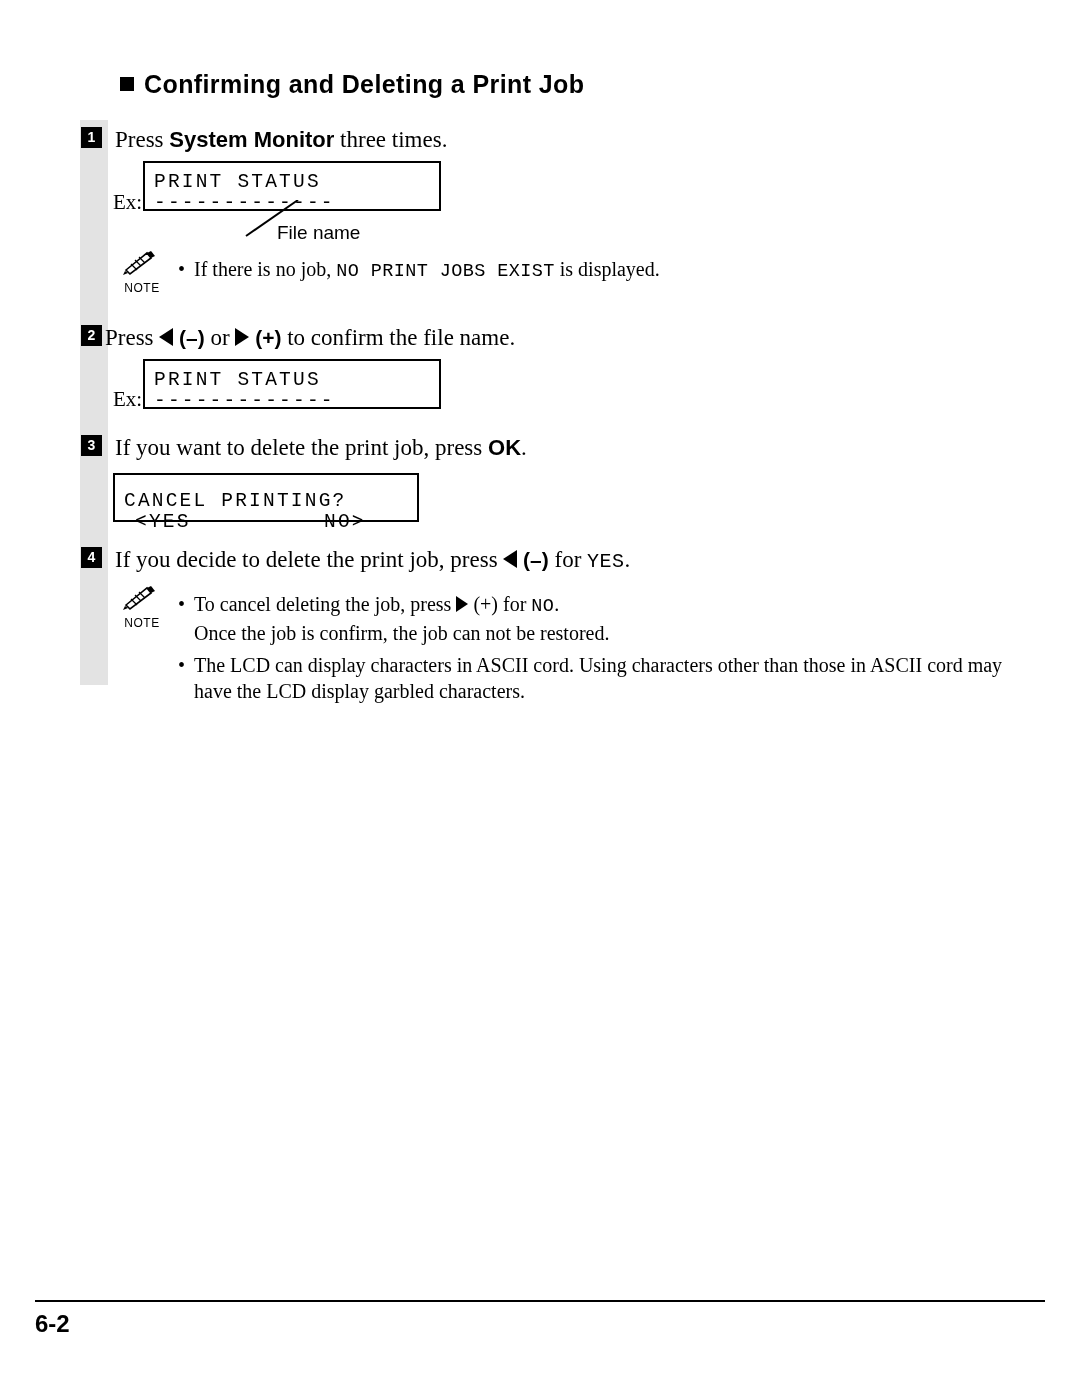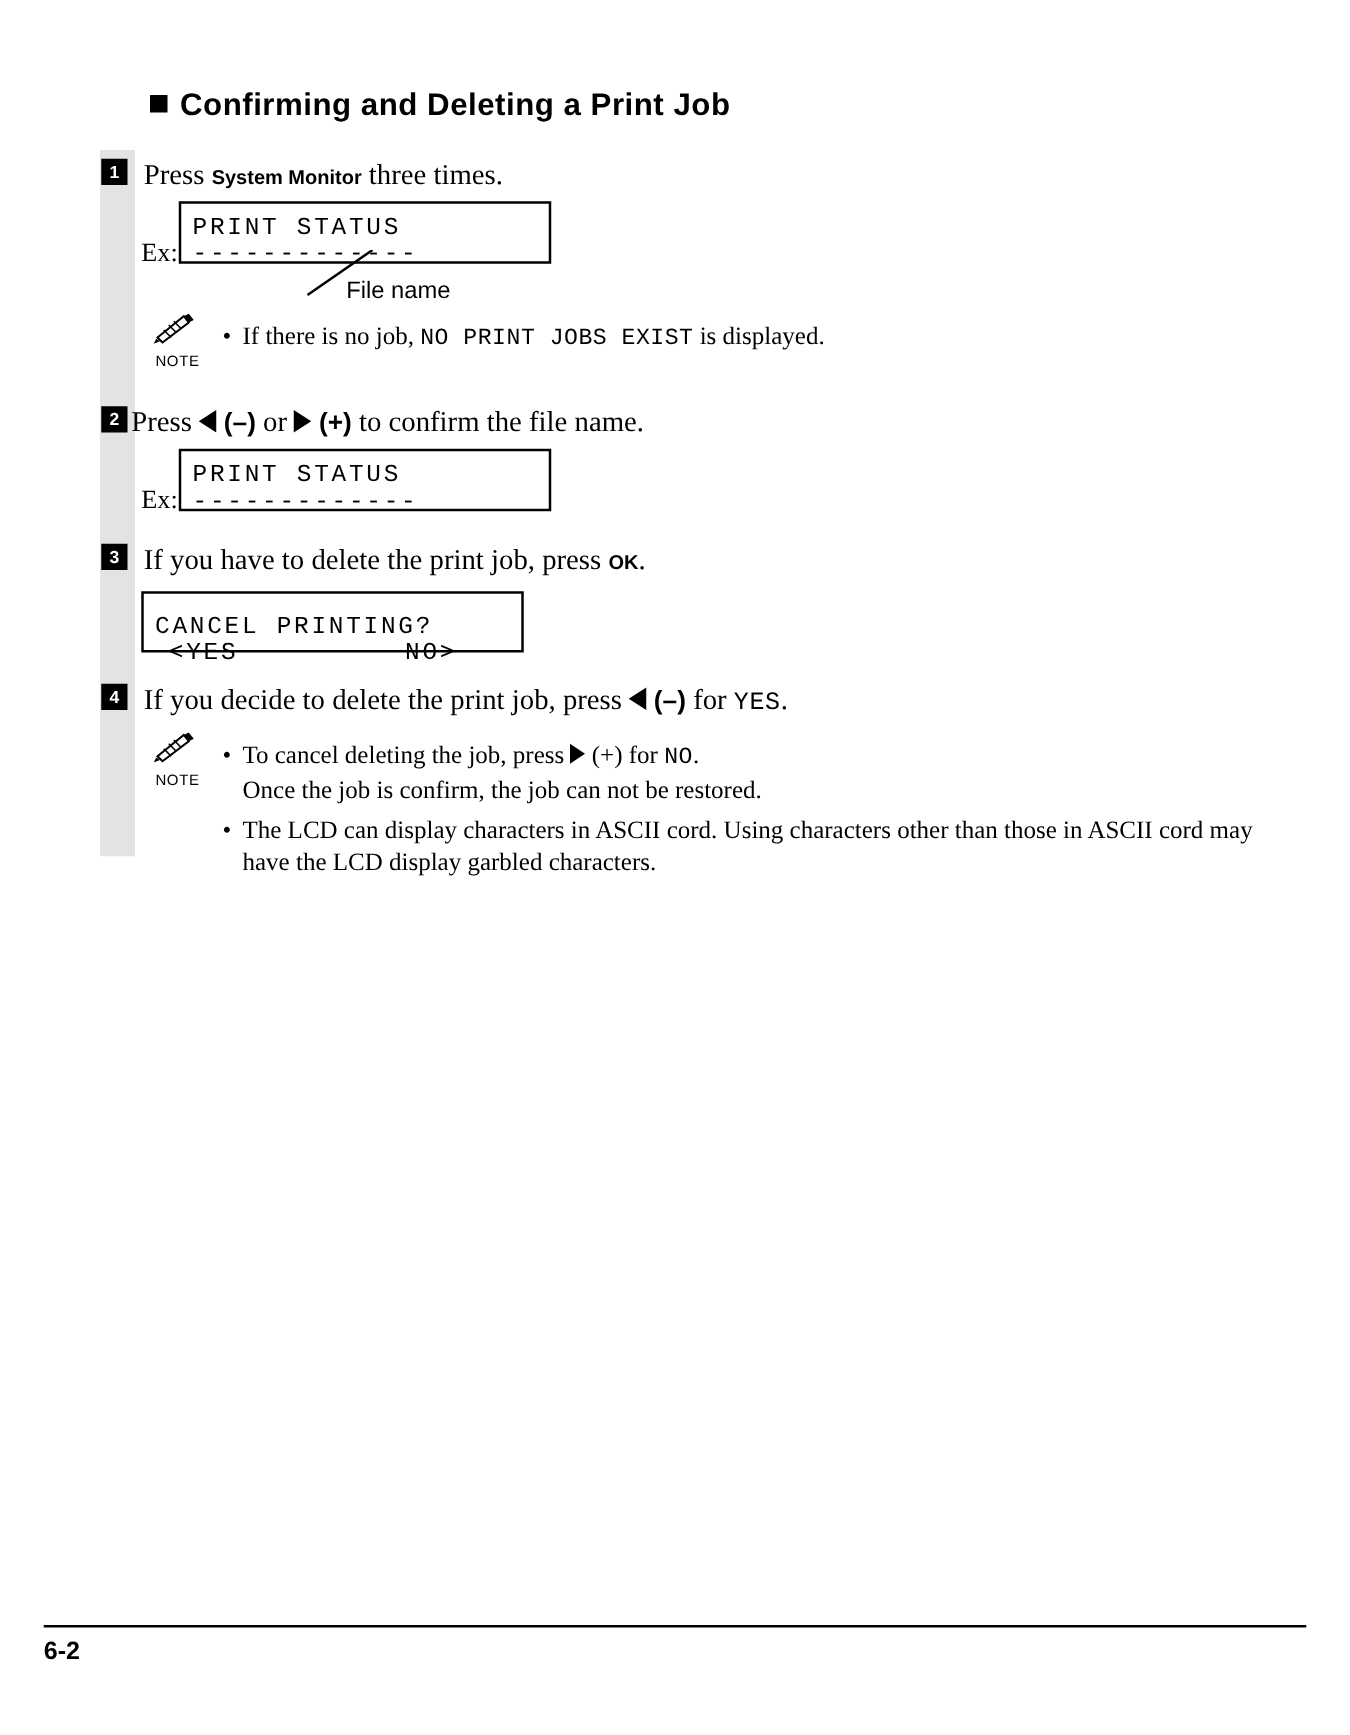--- a/index.html
+++ b/index.html
@@ -62,21 +62,21 @@
 
   
   .step-text {
     position: absolute;
     font-size: 23px;
     white-space: nowrap;
   }
   .step-text b {
     font-family: "Liberation Sans", sans-serif;
     font-weight: bold;
-    font-size: 16px;
+    font-size: 22px;
   }
   .mono {
     font-family: "Liberation Mono", monospace;
     font-size: 20px;
     letter-spacing: 0.5px;
     text-align: center;
   }
 
   
   .arrow-l, .arrow-r {
@@ -172,21 +172,21 @@
     width: 1010px;
     height: 2px;
     background: #000;
   }
   .footer-page {
     position: absolute;
     left: 35px;
     top: 1310px;
     font-family: "Liberation Sans", sans-serif;
     font-weight: bold;
-    font-size: 20px;
+    font-size: 24px;
   }
 </style>
 </head>
 <body>
 
 <div class="heading">
   <span class="bullet-sq"></span><span>Confirming and Deleting a Print Job</span>
 </div>
 
 <div class="grey-bar"></div>
@@ -234,21 +234,21 @@
 </div>
 
 <div class="ex-label" style="left:113px; top:387px;">Ex:</div>
 <div class="lcd" style="left:143px; top:359px; width:298px; height:50px;">
   <div>PRINT STATUS</div>
   <div class="line2" style="margin-top:-4px;">-------------</div>
 </div>
 
 <div class="step-num" style="left:81px; top:435px;">3</div>
 <div class="step-text" style="left:115px; top:435px;">
-  <span>If you have to delete the print job, press </span><b>OK</b><span>.</span>
+  <span>If you want to delete the print job, press </span><b>OK</b><span>.</span>
 </div>
 
 <div class="lcd" style="left:113px; top:473px; width:306px; height:49px; padding-top:14px;">
   <div>CANCEL PRINTING?</div>
   <div class="line2" style="margin-top:-4px; position:relative;">
     <span style="padding-left:11px;">&lt;YES</span><span style="position:absolute; left:200px;">NO&gt;</span>
   </div>
 </div>
 
 <div class="step-num" style="left:81px; top:547px;">4</div>

